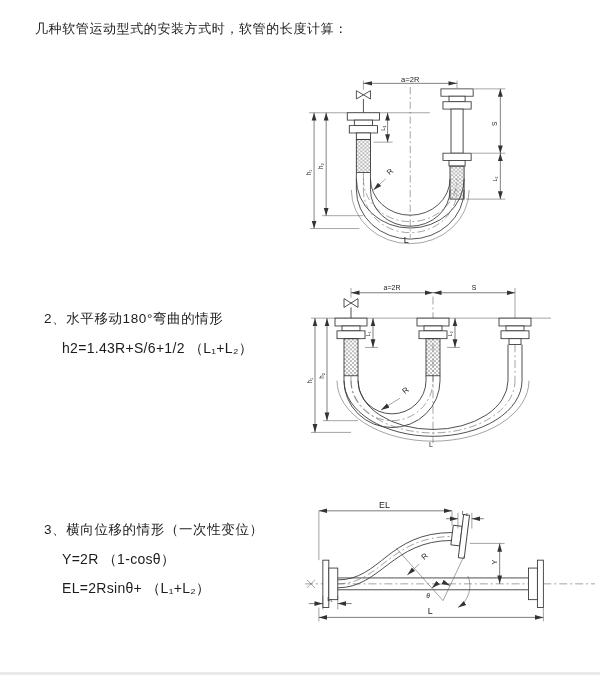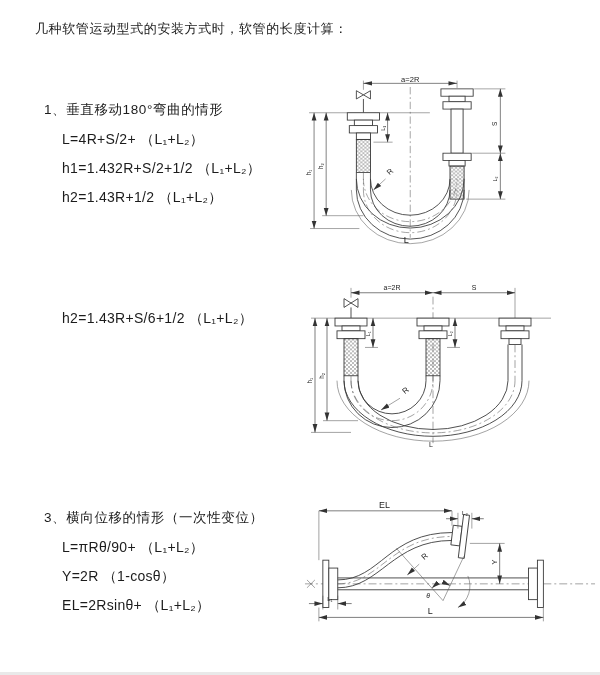--- a/index.html
+++ b/index.html
@@ -1,20 +1,20 @@
 <!DOCTYPE html>
 <html><head>
 <meta charset="utf-8">
 <style>
   html,body{margin:0;padding:0;background:#fff;}
   .page{position:relative;width:600px;height:675px;background:#ffffff;overflow:hidden;
         font-family:"Liberation Sans","DejaVu Sans",sans-serif;color:#1c1c1c;}
   .title{position:absolute;left:35px;top:20px;font-size:13px;letter-spacing:.6px;white-space:nowrap;}
   .section{position:absolute;left:44px;}
-  .sec1{top:101px}.sec2{top:310px}.sec3{top:509px}
+  .sec1{top:101px}.sec2{top:310px}.sec3{top:521px}
   .heading{font-size:13.5px;letter-spacing:.6px;margin:0 0 12px 0;white-space:nowrap;}
   .formula{font-size:14px;letter-spacing:.3px;margin:0 0 11px 18px;white-space:nowrap;}
   .diagram{position:absolute;}
   .d1{left:303px;top:76px;}
   .d2{left:303px;top:283px;}
   .d3{left:301px;top:499px;}
   svg{display:block;}
   svg text{fill:#222;font-family:"Liberation Sans","DejaVu Sans",sans-serif;}
   .ln{stroke:#3a3a3a;stroke-width:.9;fill:none;}
   .thin{stroke:#555;stroke-width:.55;fill:none;}
@@ -23,34 +23,28 @@
   .comp{fill:#ffffff;stroke:#3a3a3a;stroke-width:.9;}
   .bottom-strip{position:absolute;left:0;bottom:0;width:600px;height:3px;background:#e9e9e9;}
 </style>
 </head>
 <body>
 
 <div class="page">
 
   <div class="title">几种软管运动型式的安装方式时，软管的长度计算：</div>
 
-  <div class="section sec1">
-    <div class="heading">1、垂直移动180°弯曲的情形</div>
-    <div class="formula">L=4R+S/2+ （L₁+L₂）</div>
-    <div class="formula">h1=1.432R+S/2+1/2 （L₁+L₂）</div>
-    <div class="formula">h2=1.43R+1/2 （L₁+L₂）</div>
-  </div>
 
   <div class="section sec2">
+    <div class="heading">2、水平移动180°弯曲的情形</div>
     <div class="formula">h2=1.43R+S/6+1/2 （L₁+L₂）</div>
   </div>
 
   <div class="section sec3">
     <div class="heading">3、横向位移的情形（一次性变位）</div>
-    <div class="formula">L=πRθ/90+ （L₁+L₂）</div>
     <div class="formula">Y=2R （1-cosθ）</div>
     <div class="formula">EL=2Rsinθ+ （L₁+L₂）</div>
   </div>
 
   <svg class="diagram d1" width="292" height="170" viewBox="0 0 290 185" preserveAspectRatio="none">
     <defs>
       <pattern id="hatch1" patternUnits="userSpaceOnUse" width="4" height="4">
         <path d="M0,4 L4,0 M0,0 L4,4" stroke="#666" stroke-width="0.45"></path>
       </pattern>
       <marker id="aE1" markerWidth="9" markerHeight="6" refX="8.5" refY="3" orient="auto" markerUnits="userSpaceOnUse">

